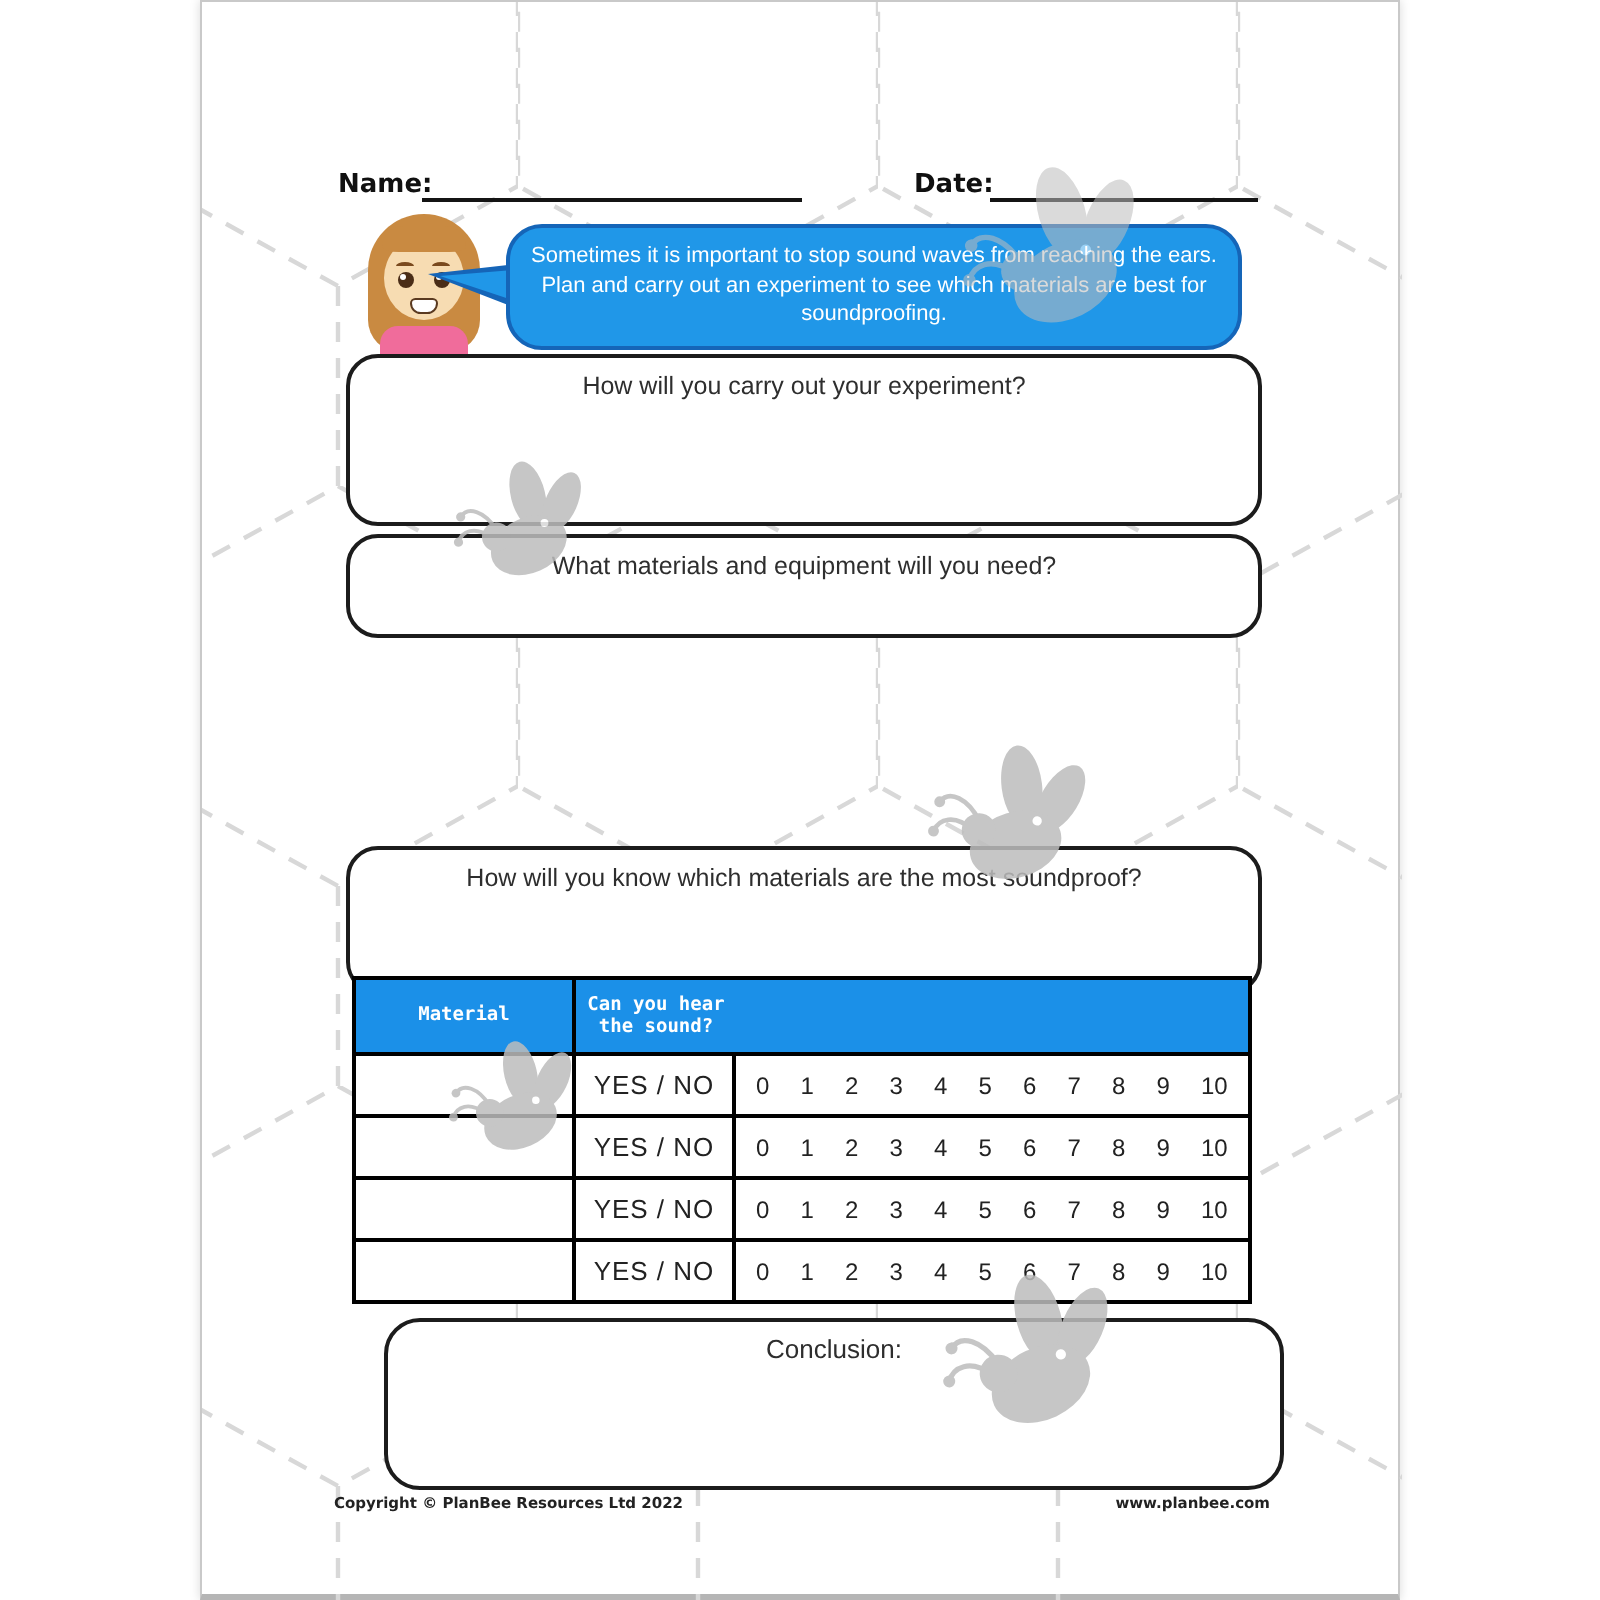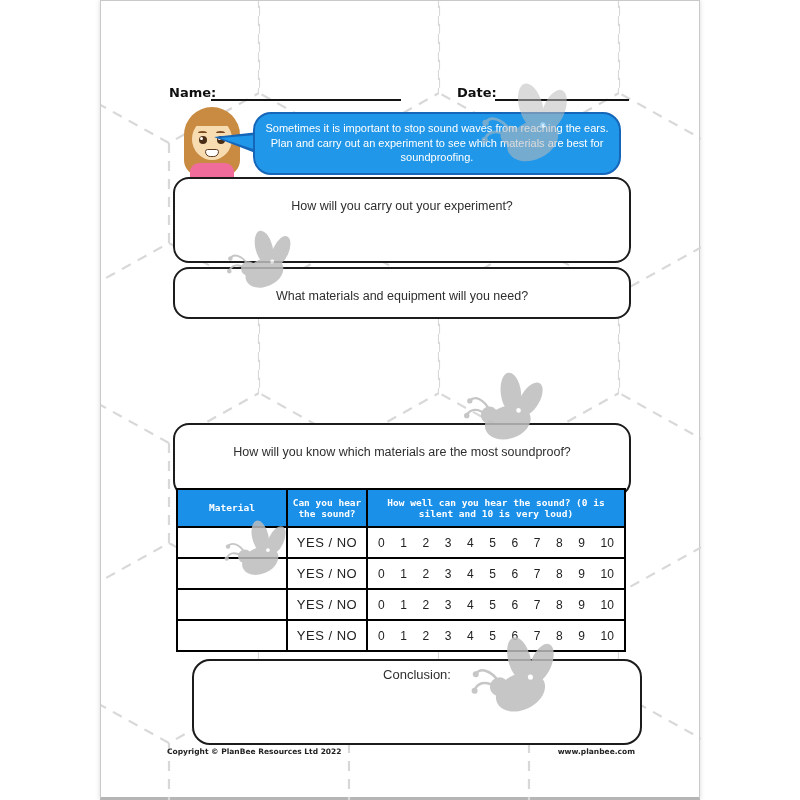--- a/index.html
+++ b/index.html
@@ -58,21 +58,21 @@
     font-family:"Liberation Sans", sans-serif;}
   .bubble-tail{position:absolute;left:113px;top:131px;width:0;height:0;
     border-top:5px solid transparent;border-bottom:17px solid transparent;
     border-right:44px solid var(--bubble-border);}
   .bubble-tail::after{content:"";position:absolute;left:6px;top:-2px;width:0;height:0;
     border-top:3px solid transparent;border-bottom:12px solid transparent;
     border-right:36px solid var(--bubble-blue);}
 
   
   .qbox{position:absolute;left:72px;width:458px;background:#fff;border:2px solid #1c1c1c;
-    border-radius:16px;text-align:center;padding-top:20px;
+    border-radius:16px;text-align:center;padding-top:7px;
     font-size:12.5px;color:#2e2e2e;}
   .qbox.q1{top:176px;height:86px;}
   .qbox.q2{top:266px;height:52px;}
   .qbox.q3{top:323px;height:72px;}
   .qbox.q4{top:422px;height:74px;}
 
   
   .ws-table{position:absolute;left:75px;top:487px;width:450px;border:2px solid #000;background:#fff;}
   .t-row{display:grid;grid-template-columns:110px 80px 1fr;}
   .t-head{background:var(--table-header-blue);height:36px;}
@@ -157,21 +157,20 @@
         <span>What materials and equipment will you need?</span>
       </div>
       <div class="qbox q4">
         <span>How will you know which materials are the most soundproof?</span>
       </div>
 
       <div class="ws-table">
         <div class="t-row t-head">
           <div class="t-cell">Material</div>
           <div class="t-cell">Can you hear the sound?</div>
-          <div class="t-cell">How well can you hear the sound? (0 is silent and 10 is very loud)</div>
         </div>
         <div class="t-body">
             <div class="t-row">
               <div class="t-cell mat"></div>
               <div class="t-cell yn">YES / NO</div>
               <div class="t-cell scale">
                 <span>0</span>
                 <span>1</span>
                 <span>2</span>
                 <span>3</span>

